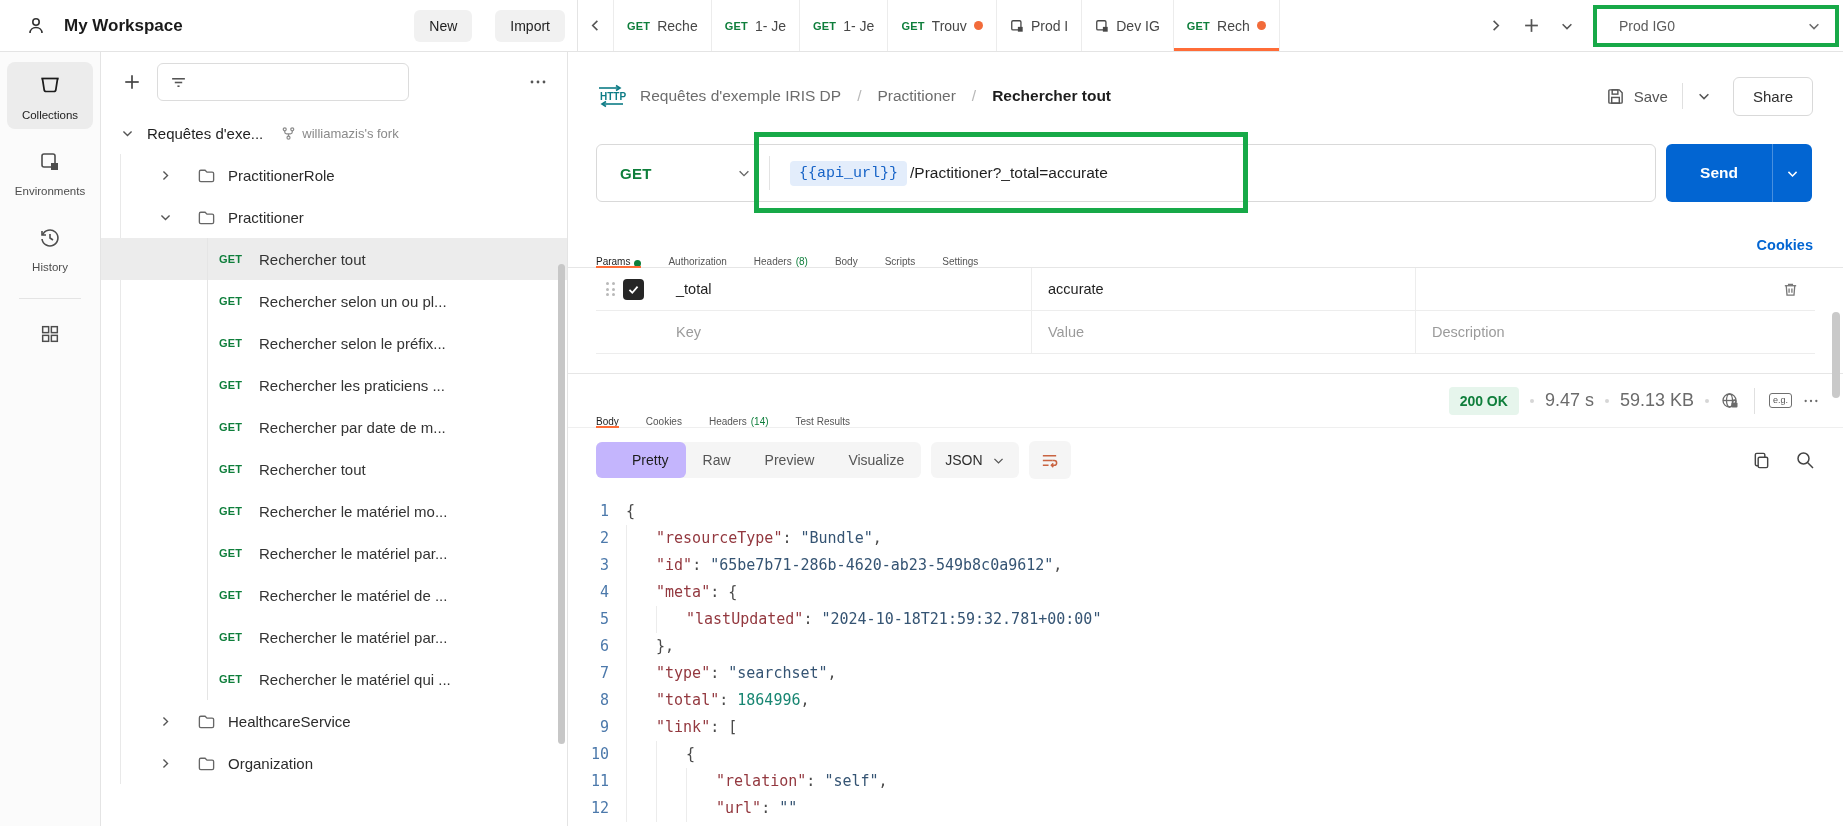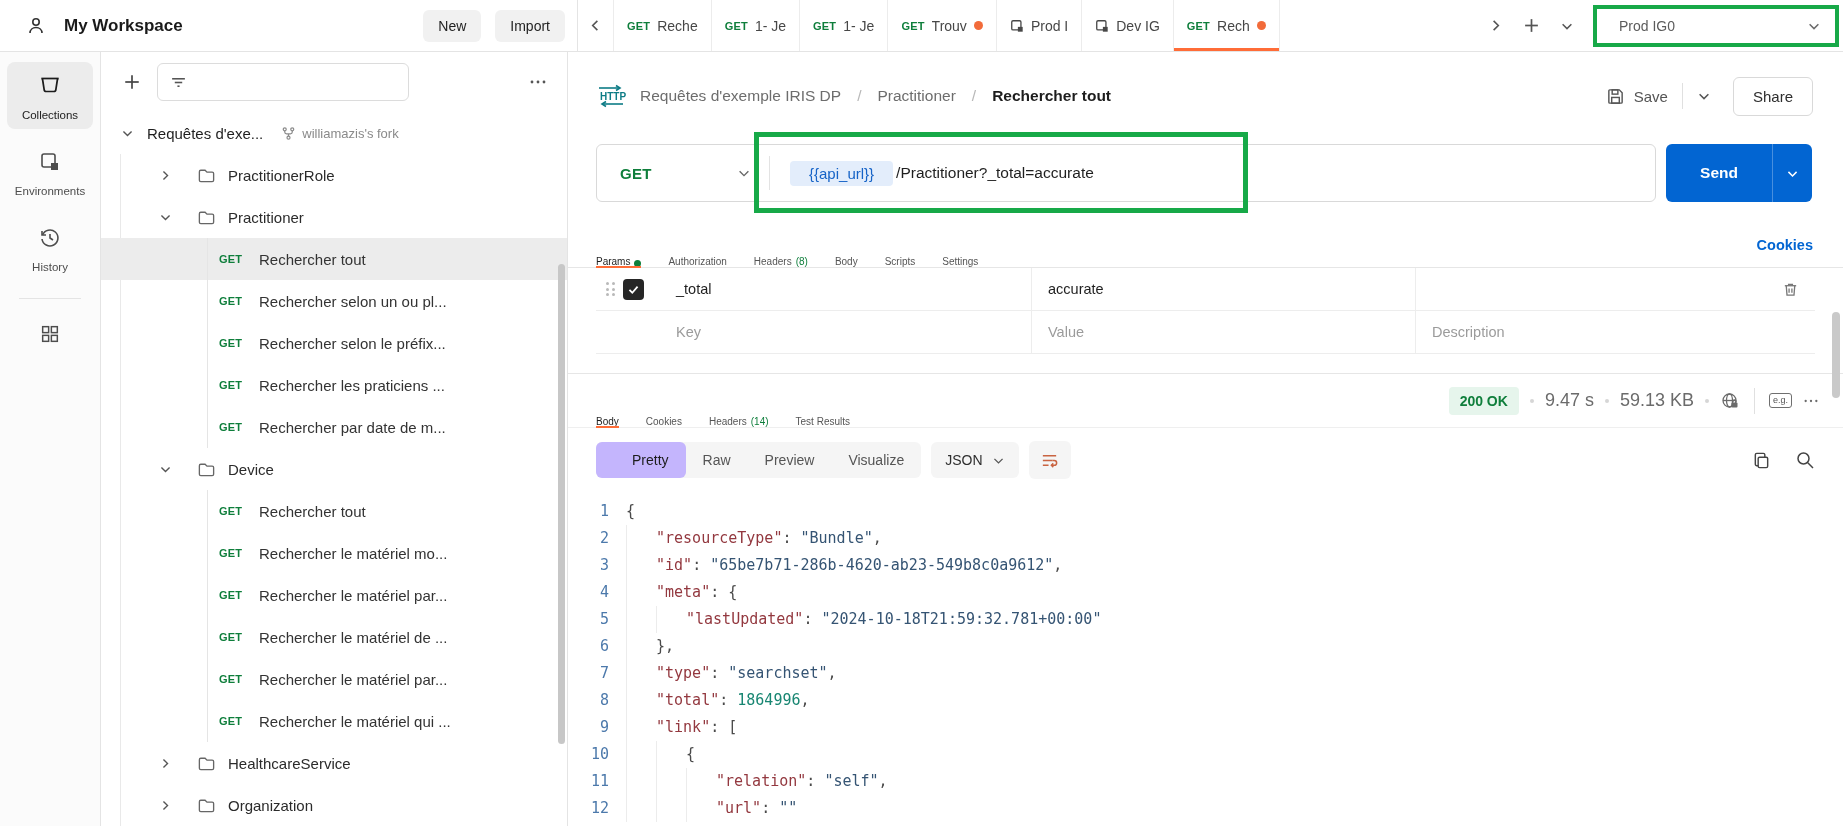--- a/index.html
+++ b/index.html
@@ -6,21 +6,21 @@
   html,body { width:1843px; height:826px; overflow:hidden; background:#fff;
     font-family:"Liberation Sans", sans-serif; color:#1f1f1f; }
   .app { position:relative; width:1843px; height:826px; display:flex; flex-direction:column; }
 
   
   .header { height:52px; flex:0 0 52px; display:flex; align-items:stretch; background:#fff; border-bottom:1px solid #e4e4e4; }
   .ws-zone { width:578px; flex:0 0 578px; display:flex; align-items:center; gap:12px; padding:0 12px 0 20px; border-right:1px solid #e4e4e4;justify-content:space-between; }
   .ws-title { font-size:17px; font-weight:700; color:#1a1a1a; }
   .ws-spacer { flex:1; }
   .hbtn { background:#f1f1f1; border:none; border-radius:6px; padding:8px 15px; font-size:14px; color:#1f1f1f; font-family:inherit; cursor:pointer; }
-  .hbtn + .hbtn { margin-left:2px; }
+  .hbtn + .hbtn { margin-left:11px; }
 
   .tabs-zone { flex:1; display:flex; align-items:stretch; min-width:0; }
   .tabnav { display:flex; align-items:center; padding:0 10px; color:#555; }
   .tabstrip { display:flex; align-items:stretch; min-width:0; overflow:hidden; }
   .tab { display:flex; align-items:center; gap:7px; padding:0 13px; max-width:119px; border-right:1px solid #ececec; font-size:14px; color:#474747; white-space:nowrap; overflow:hidden; cursor:pointer; position:relative; }
   .tab:first-child { border-left:1px solid #ececec; }
   .tab .tab-method { font-size:11px; font-weight:700; color:#0e7e3b; letter-spacing:.2px; flex:0 0 auto; }
   .tab .tab-label { overflow:hidden; text-overflow:clip; }
   .tab.active { background:#fff; }
   .tab.active::after { content:""; position:absolute; left:0; right:0; bottom:0; height:3px; background:#ff6c37; }
@@ -83,21 +83,21 @@
   .save-caret { color:#555; display:flex; cursor:pointer; }
   .share-btn { margin-left:22px; background:#fff; border:1px solid #d9d9d9; border-radius:6px; padding:10px 19px; font-size:15px; color:#2e2e2e; font-family:inherit; cursor:pointer; }
 
   .url-row { height:92px; flex:0 0 92px; display:flex; gap:10px; padding:14px 31px 0 28px; position:relative; }
   .url-bar { flex:1; height:58px; border:1px solid #d9d9d9; border-radius:6px; display:flex; align-items:center; background:#fff; }
   .method-box { width:172px; flex:0 0 172px; display:flex; align-items:center; padding:0 18px 0 23px; cursor:pointer; }
   .method-label { font-size:15px; font-weight:700; color:#0e7e3b; letter-spacing:.3px; }
   .method-caret { margin-left:auto; color:#666; display:flex; }
   .url-vdiv { width:1px; height:34px; background:#e3e3e3; }
   .url-text { display:flex; align-items:center; gap:3px; padding-left:20px; font-size:15.5px; }
-  .var-chip { color:#1663c7; background:#e3edfb; border-radius:4px; padding:4px 19px; font-size:15px; }
+  .var-chip { color:#1663c7; background:#e3edfb; border-radius:4px; padding:4px 9px; font-size:15px;font-family:Liberation Mono, monospace; }
   .url-path { color:#1f1f1f; }
   .send-split { width:146px; flex:0 0 146px; height:58px; border-radius:6px; background:#0265d2; color:#fff; display:flex; overflow:hidden; cursor:pointer; }
   .send-main { flex:1; display:flex; align-items:center; justify-content:center; font-size:15.5px; font-weight:600; }
   .send-caret { width:40px; border-left:1px solid rgba(255,255,255,.28); display:flex; align-items:center; justify-content:center; }
   .anno { position:absolute; border:5px solid #17a948; pointer-events:none; z-index:5; }
   .anno-url { left:186px; top:2px; width:494px; height:81px; }
 
   .rtabs-row { height:46px; flex:0 0 46px; display:flex; align-items:center; gap:27px; padding:0 30px 0 28px; border-bottom:1px solid #e6e6e6; }
   .rtab { height:100%; display:flex; align-items:flex-end; gap:4px; font-size:10px; color:#555; position:relative; cursor:pointer; }
   .rtab.active { color:#1d1d1d; }
@@ -367,33 +367,20 @@
             <span class="req-name">Rechercher selon le préfix...</span>
           </div>
           <div class="tree-row row-request">
             <span class="get-badge">GET</span>
             <span class="req-name">Rechercher les praticiens ...</span>
           </div>
           <div class="tree-row row-request">
             <span class="get-badge">GET</span>
             <span class="req-name">Rechercher par date de m...</span>
           </div>
-          <div class="tree-row row-folder">
-            <span class="fold-chevron">
-              <svg width="13" height="13" viewBox="0 0 16 16" fill="none" stroke="currentColor" stroke-width="1.7">
-                <polyline points="3,5.5 8,10.5 13,5.5"></polyline>
-              </svg>
-            </span>
-            <span class="folder-ic">
-              <svg width="19" height="19" viewBox="0 0 20 20" fill="none" stroke="currentColor" stroke-width="1.4">
-                <path d="M2.5 6A1.5 1.5 0 014 4.5h4.5l2 2H16A1.5 1.5 0 0117.5 8v7A1.5 1.5 0 0116 16.5H4A1.5 1.5 0 012.5 15z"></path>
-              </svg>
-            </span>
-            <span>Device</span>
-          </div>
           <div class="tree-row row-request">
             <span class="get-badge">GET</span>
             <span class="req-name">Rechercher tout</span>
           </div>
           <div class="tree-row row-request">
             <span class="get-badge">GET</span>
             <span class="req-name">Rechercher le matériel mo...</span>
           </div>
           <div class="tree-row row-request">
             <span class="get-badge">GET</span>

